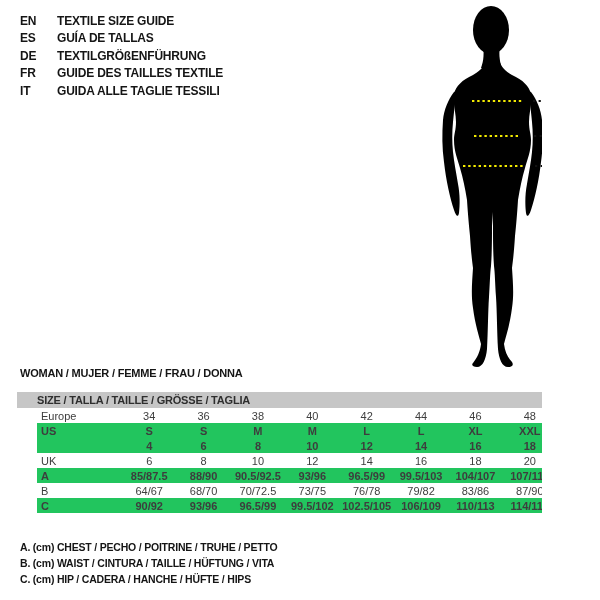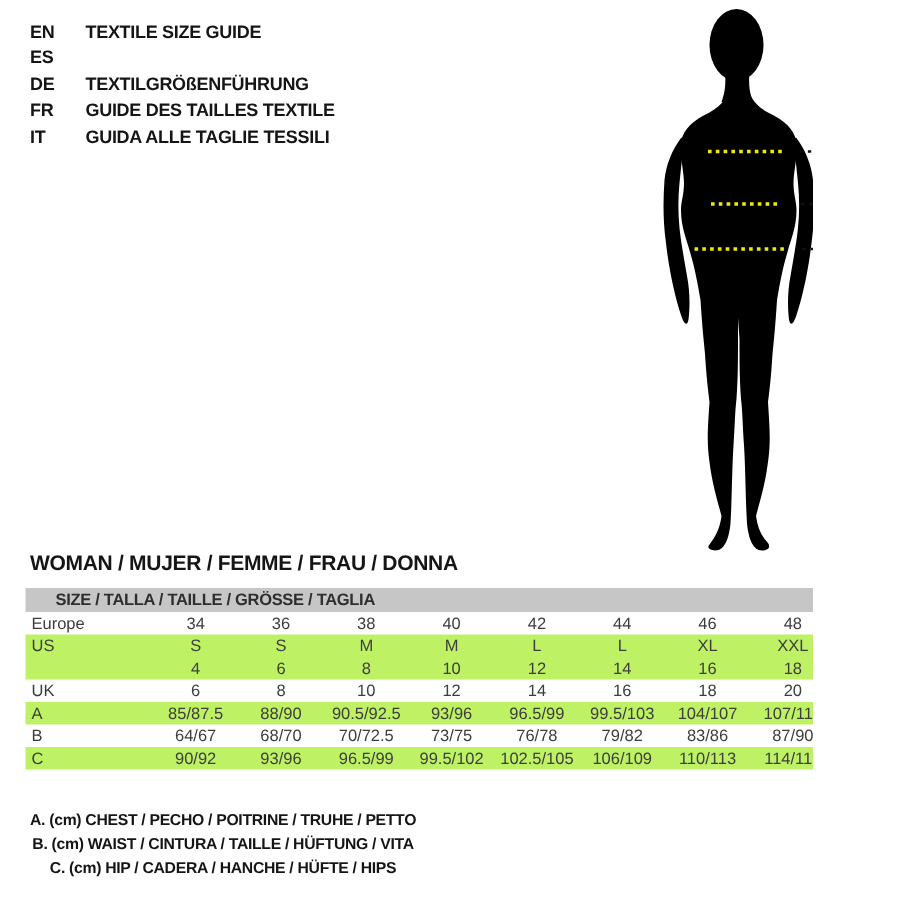--- a/index.html
+++ b/index.html
@@ -9,47 +9,48 @@
   }
   
   .langs{position:absolute;left:20px;top:13px;}
   .lang-row{display:flex;font-weight:bold;font-size:12px;line-height:17.4px;
     letter-spacing:-0.2px;color:#151515;white-space:nowrap;}
   .lang-code{width:37px;flex:0 0 37px;}
   
   .figure{position:absolute;left:392px;top:2px;width:208px;height:368px;}
   .measure-label{font-size:13.5px;fill:#151515;font-family:"Liberation Sans",sans-serif;}
   
-  .woman-title{position:absolute;left:20px;top:367px;font-size:14px;font-weight:bold;
+  .woman-title{position:absolute;left:20px;top:367px;font-size:11px;font-weight:bold;
     letter-spacing:-0.2px;color:#151515;white-space:nowrap;}
   
   .size-table{position:absolute;left:17px;top:392px;width:566px;font-size:11px;color:#3d3d3d;}
   .t-header{height:16px;background:#c6c6c6;display:flex;align-items:center;
     padding-left:20px;font-weight:bold;letter-spacing:-0.2px;color:#2e2e2e;box-sizing:border-box;}
-  .t-row{display:flex;height:15px;align-items:center;padding-right:26px;box-sizing:border-box;}
-  .t-row.shaded{background:#bef264;}
+  .t-row{display:flex;height:15px;align-items:center;padding-right:26px;box-sizing:border-box;margin-left:20px;}
+  .t-row.shaded{background:#22c55e;font-weight:bold;}
   .t-label{width:85px;flex:0 0 85px;padding-left:4px;box-sizing:border-box;}
   .t-cell{flex:1;text-align:center;white-space:nowrap;}
   
-  .footnotes{position:absolute;left:20px;top:540px;text-align:center;}
+  .footnotes{position:absolute;left:20px;top:540px;}
   .footnote{font-size:10.5px;font-weight:bold;letter-spacing:-0.2px;line-height:15.8px;
     color:#151515;white-space:nowrap;}
 </style>
 </head>
 <body>
 
 <div class="canvas">
 
   <div class="langs">
       <div class="lang-row">
         <span class="lang-code">EN</span>
         <span>TEXTILE SIZE GUIDE</span>
       </div>
       <div class="lang-row">
         <span class="lang-code">ES</span>
+        <span>GUÍA DE TALLAS</span>
       </div>
       <div class="lang-row">
         <span class="lang-code">DE</span>
         <span>TEXTILGRÖßENFÜHRUNG</span>
       </div>
       <div class="lang-row">
         <span class="lang-code">FR</span>
         <span>GUIDE DES TAILLES TEXTILE</span>
       </div>
       <div class="lang-row">

